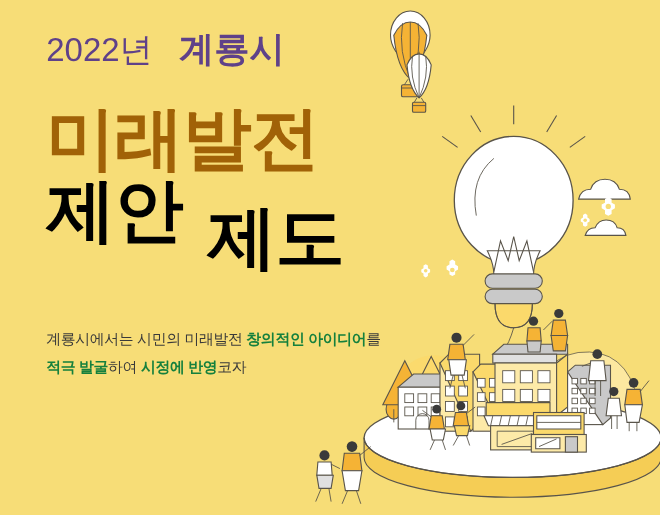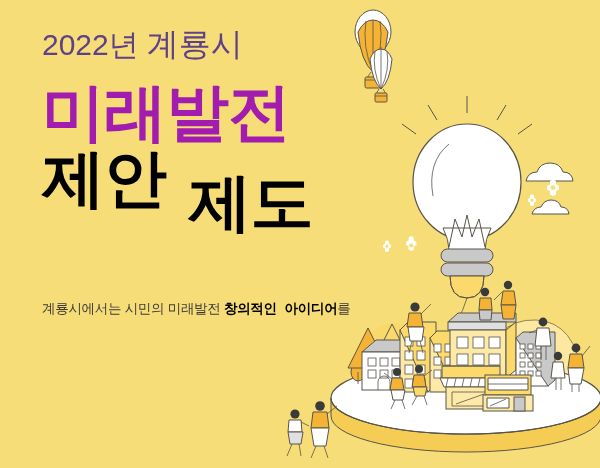--- a/index.html
+++ b/index.html
@@ -19,43 +19,43 @@
   
   .headline-block {
     position: absolute;
     left: 42px;
     top: 28px;
     width: 400px;
   }
   .line-year {
     display: flex;
     align-items: baseline;
-    gap: 8px;
+    gap: 24px;
     height: 42px;
   }
   .year-text {
     font-size: 30px;
     font-weight: 400;
     color: #5f4189;
     letter-spacing: 0px;
     line-height: 1;
   }
   .city-text {
     font-size: 32px;
-    font-weight: 400;
+    font-weight: 700;
     color: #5f4189;
     letter-spacing: 0px;
     line-height: 1;
   }
 
   .big-title-1 {
-    margin-top: 10px;
+    margin-top: 24px;
     font-size: 63px;
     font-weight: 700;
-    color: #a21caf;
+    color: #a16207;
     letter-spacing: -1px;
     line-height: 1.02;
     white-space: nowrap;
   }
   .big-title-2 {
     margin-top: 2px;
     font-size: 63px;
     font-weight: 700;
     color: #000000;
     letter-spacing: -1px;
@@ -74,21 +74,21 @@
   .body-copy {
     position: absolute;
     left: 42px;
     top: 296px;
     width: 330px;
     color: #3a3a3a;
     font-size: 13.5px;
     line-height: 25px;
     letter-spacing: -0.3px;
   }
-  .body-copy .b { font-weight: 700; color: #000000; font-family: Liberation Mono, monospace; }
+  .body-copy .b { font-weight: 700; color: #15803d; }
   .body-copy p { margin: 0; white-space: nowrap; }
 
   
   .illus {
     position: absolute;
     inset: 0;
     pointer-events: none;
   }
   .illus svg { display: block; }
 </style>
@@ -380,15 +380,16 @@
     </div>
     <div class="big-title-1">미래발전</div>
     <div class="big-title-2">
       <span>제안</span>
       <span class="seg-b">제도</span>
     </div>
   </div>
 
   <div class="body-copy">
     <p><span>계룡시에서는 시민의 미래발전 </span><span class="b">창의적인 아이디어</span><span>를</span></p>
+    <p><span class="b">적극 발굴</span><span>하여 </span><span class="b">시정에 반영</span><span>코자</span></p>
   </div>
 
 </div>
 
 </body></html>

